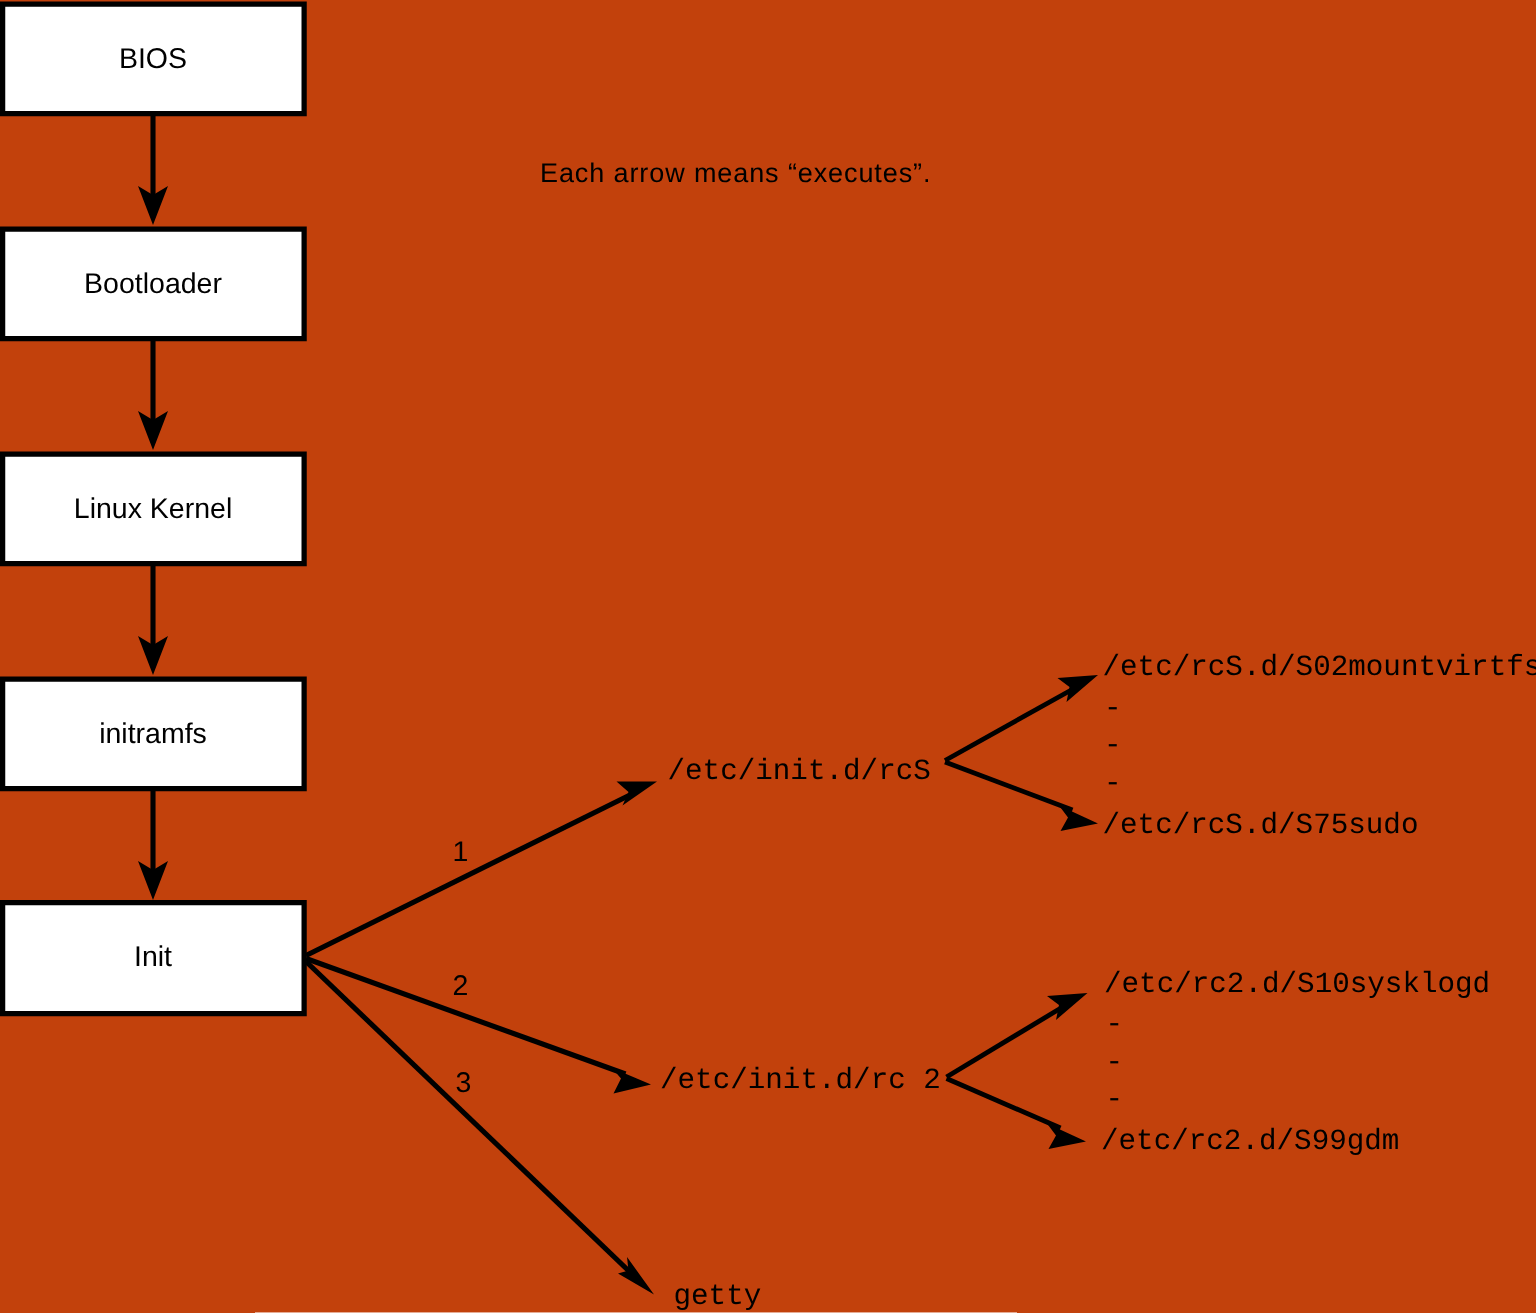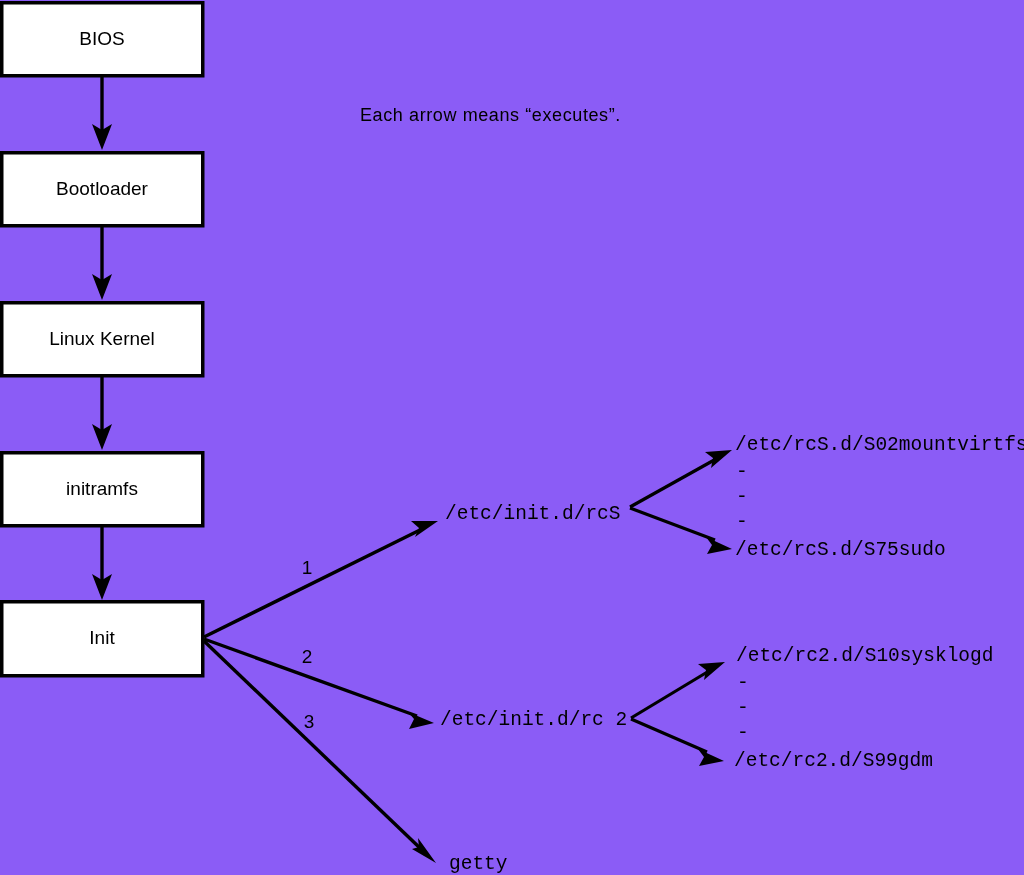--- a/index.html
+++ b/index.html
@@ -5,21 +5,21 @@
 <style>
   html, body {
     margin: 0;
     padding: 0;
     background: #ffffff;
   }
   #canvas {
     position: relative;
     width: 1024px;
     height: 875px;
-    background: #8b5cf6;
+    background: #c2410c;
     overflow: hidden;
     font-family: "Liberation Sans", sans-serif;
   }
   #diagram-svg {
     position: absolute;
     left: 0;
     top: 0;
     width: 1024px;
     height: 875px;
   }

